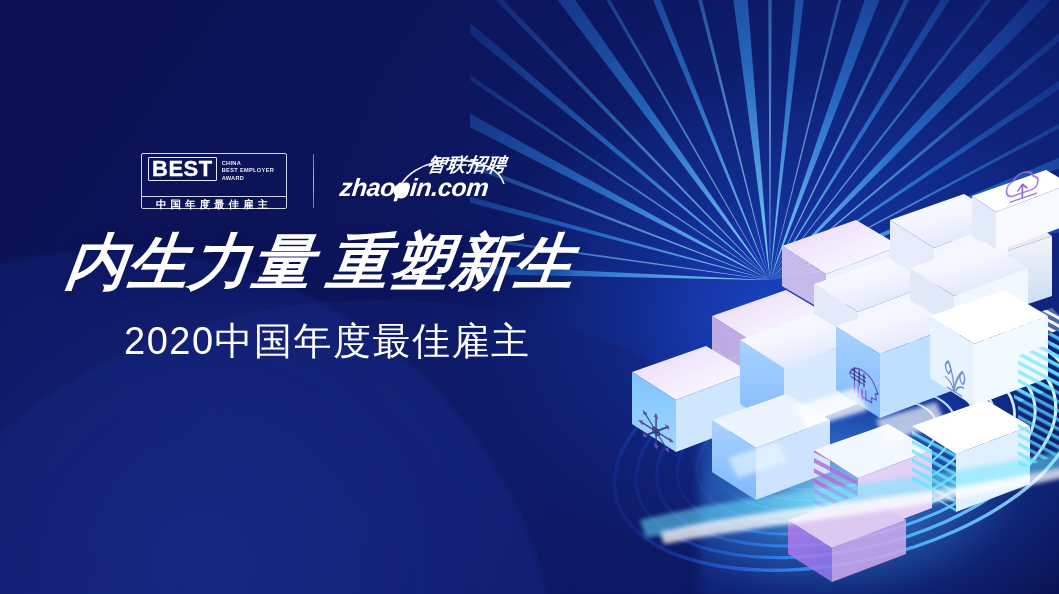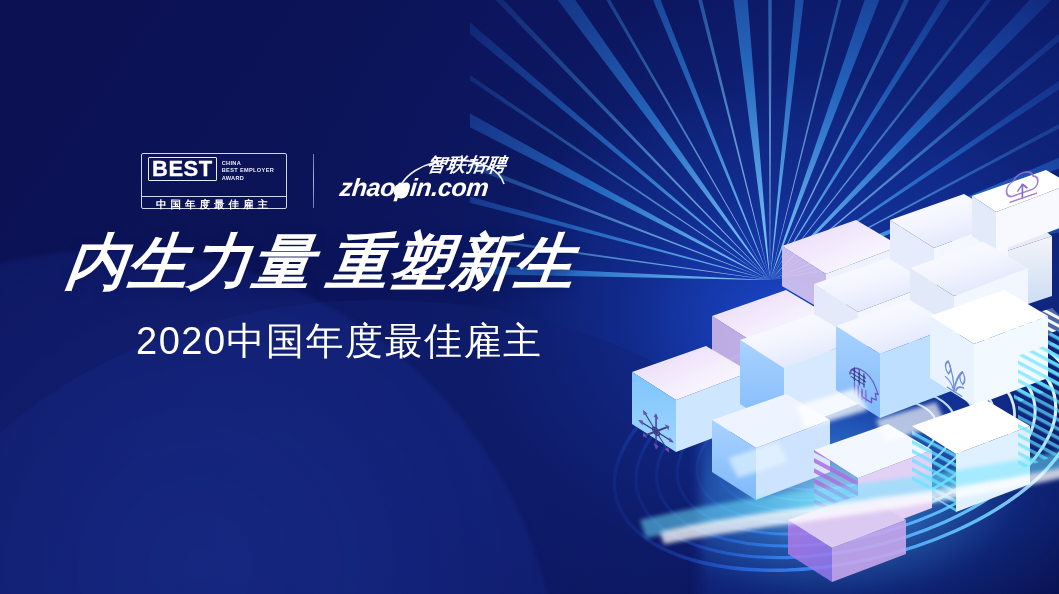--- a/index.html
+++ b/index.html
@@ -79,21 +79,21 @@
     position:absolute; left:66px; top:228px; width:600px;
     font-size:61px; line-height:68px; font-weight:bold; color:#ffffff;
     font-style:italic; letter-spacing:1px;
     transform:skewX(-7deg); transform-origin:left center;
     text-shadow:0 2px 10px rgba(10,20,90,0.55);
     white-space:nowrap;
   }
   .headline .gap{ display:inline-block; width:14px; }
 
   .subhead{
-    position:absolute; left:136px; top:317px;
+    position:absolute; left:124px; top:317px;
     font-size:38px; line-height:48px; font-weight:normal; color:#ffffff;
     letter-spacing:1.5px; white-space:nowrap;
   }
 </style>
 </head>
 <body>
 
 <div class="stage">
 
   <div class="arc2"></div>

